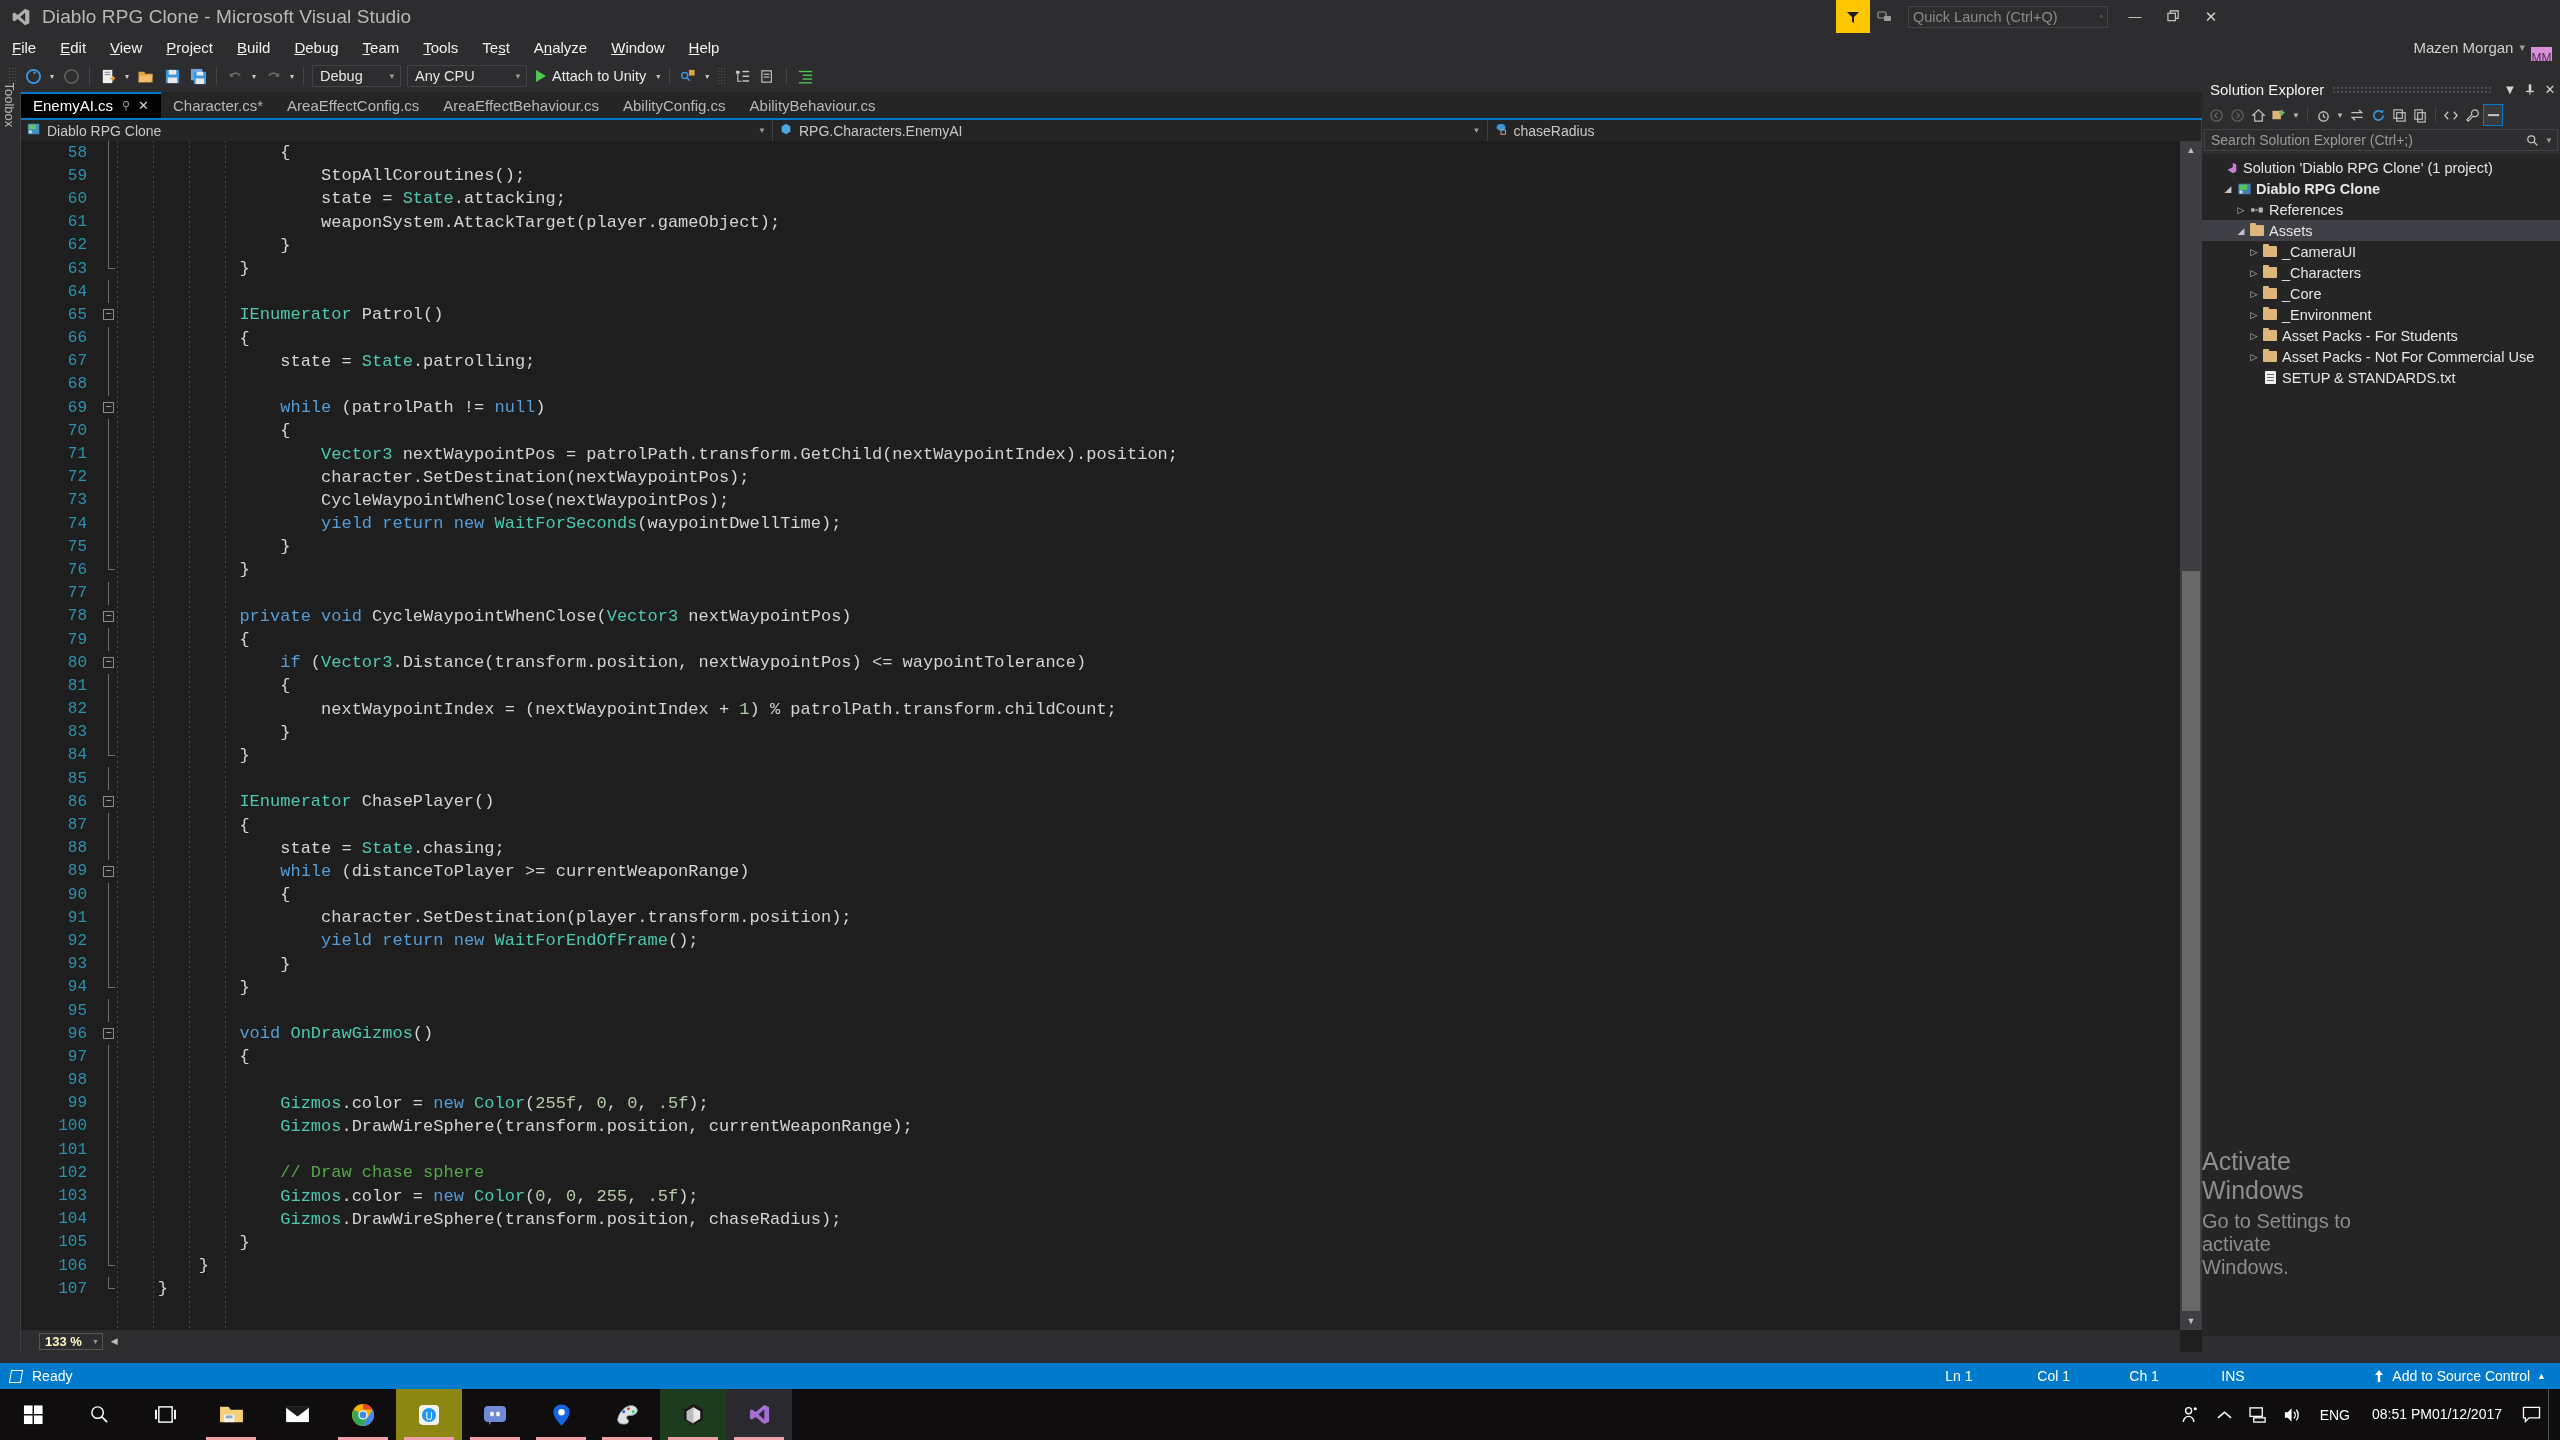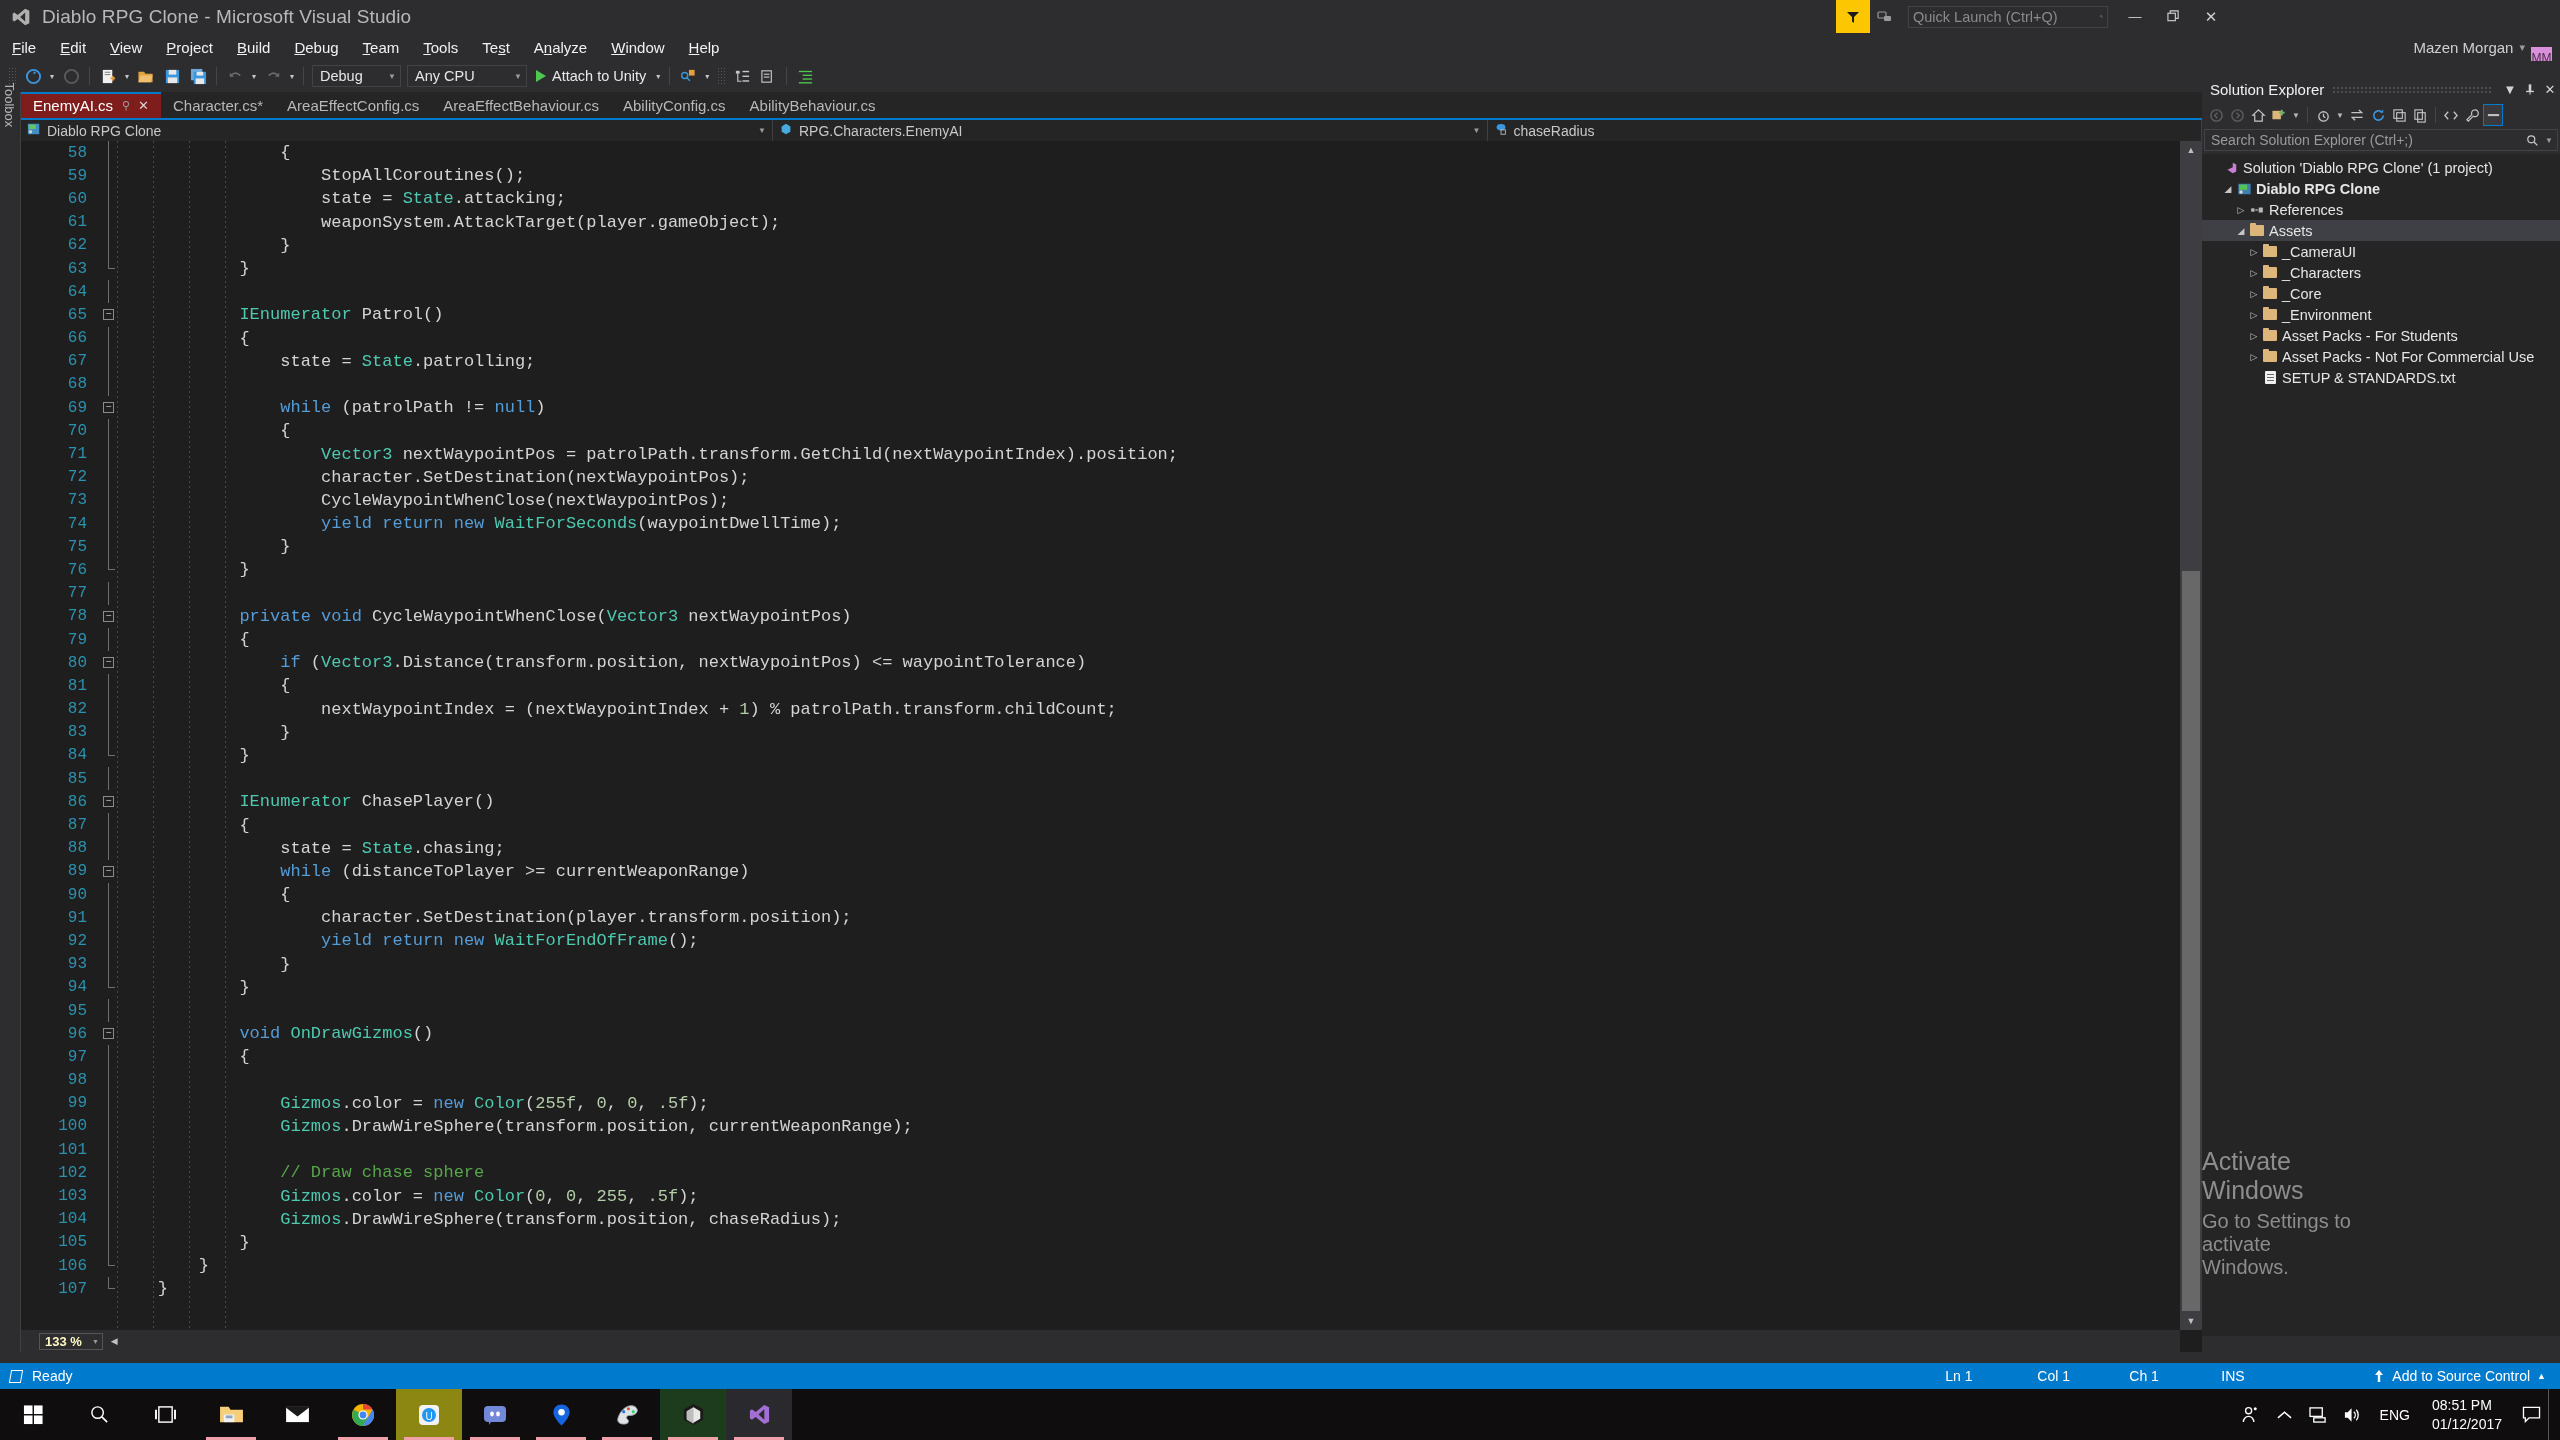--- a/index.html
+++ b/index.html
@@ -102,21 +102,21 @@
 
   
   .doctabs {
     position: absolute; top: 92px; left: 21px; width: 2181px; height: 26px;
     background: #252526; display: flex; align-items: stretch;
   }
   .dtab {
     display: flex; align-items: center; padding: 0 12px;
     color: #b8b8b8; font-size: 15px; background: #252526; position: relative;
   }
-  .dtab.active { background: #7f1d1d; color: #ffffff; }
+  .dtab.active { background: #000000; color: #ffffff; }
   .dtab.active::before {
     content: ""; position: absolute; top: 0; left: 0; right: 0; height: 2px; background: #007acc;
   }
   .dtab .pin { margin-left: 9px; color: #9a9a9a; font-size: 11px; }
   .dtab .x { margin-left: 8px; color: #d6d6d6; font-size: 13px; }
   .doctabs-right {
     position: absolute; right: 0; top: 92px; width: 18px; height: 26px;
     background: #252526; display: flex; align-items: center; justify-content: center;
     color: #b0b0b0; font-size: 9px;
   }
@@ -283,21 +283,21 @@
   }
   .tb-item {
     width: 66px; height: 51px; display: flex; align-items: center; justify-content: center;
     position: relative;
   }
   .tb-item.act::after {
     content: ""; position: absolute; bottom: 0; left: 8px; right: 8px; height: 3px; background: #f0a0a8;
   }
   .tray { position: absolute; right: 0; height: 51px; display: flex; align-items: center; color: #fff; }
   .tray-ico { width: 34px; height: 51px; display: flex; align-items: center; justify-content: center; color: #fff; }
-  .clock { display: flex; flex-direction: column; align-items: flex-start; font-size: 14px; padding: 0 12px; line-height: 1.35; }
+  .clock { display: flex; align-items: flex-end; font-size: 14px; padding: 0 12px; line-height: 1.35; }
   .tray-lang { font-size: 14px; padding: 0 10px; }
   .showdesk { width: 12px; height: 51px; border-left: 1px solid #555; }
 </style>
 </head>
 <body>
 
 <div id="app">
 
   <div class="titlebar">
     <div class="vs-logo">

